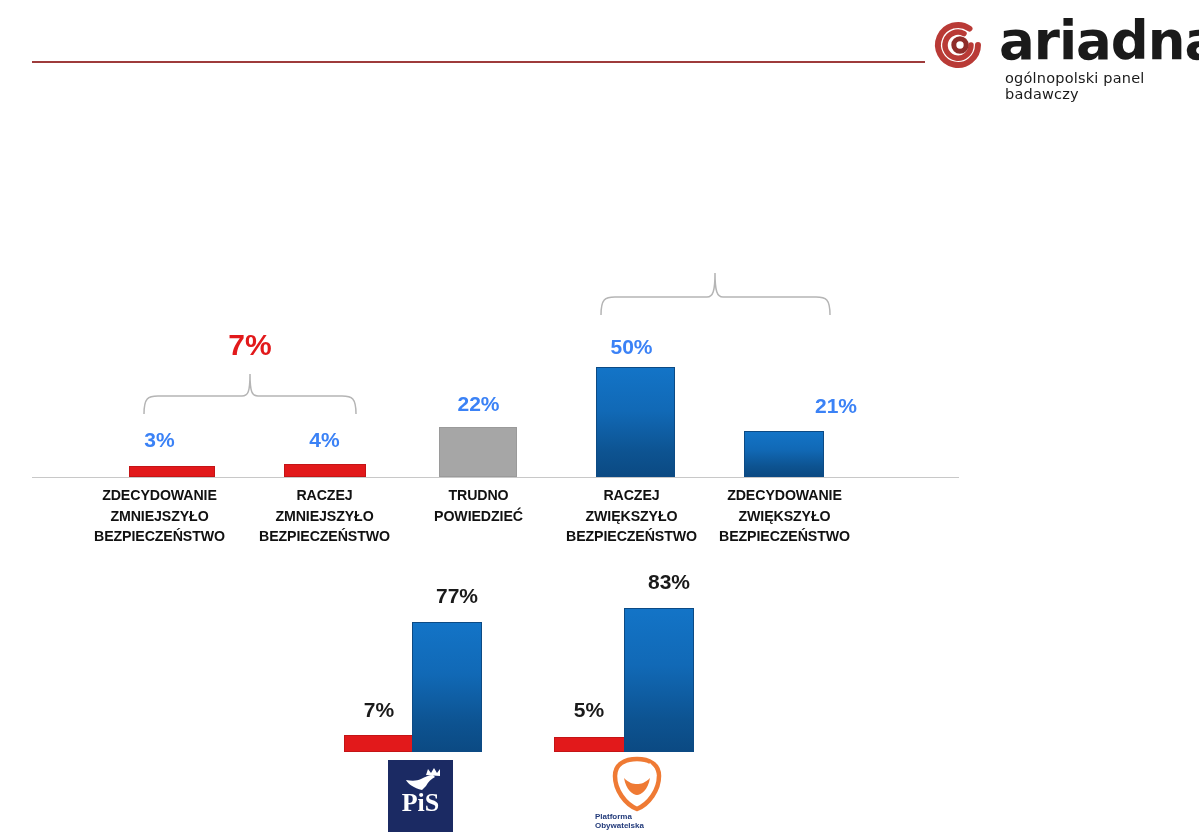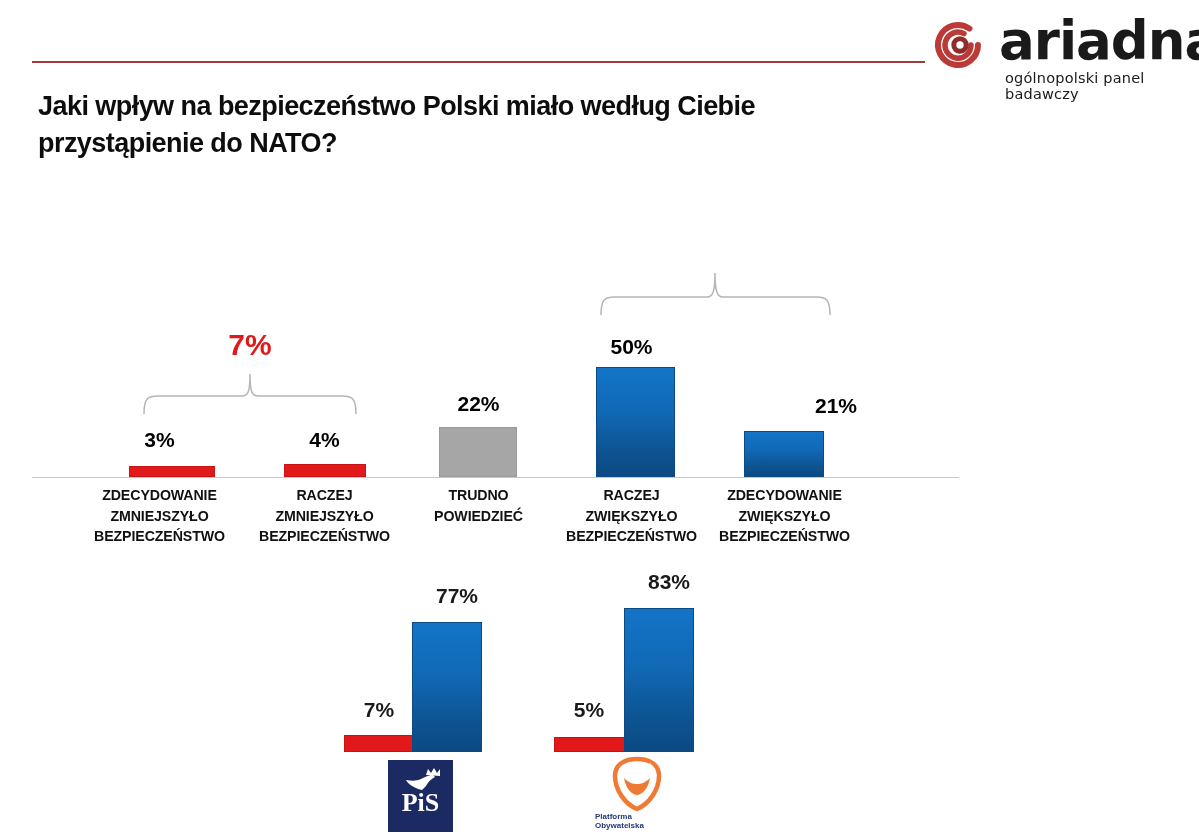--- a/index.html
+++ b/index.html
@@ -48,21 +48,21 @@
   .bar-gray{background:#a6a6a6;border:1px solid #9a9a9a;box-sizing:border-box;}
   .bar-blue{
     background:linear-gradient(180deg,#1374c7 0%,#1169b6 40%,#0d5391 78%,#0b4a83 100%);
     border:1px solid #0e5somewhere;box-sizing:border-box;
   }
   .bar-blue{border:1px solid #0c4a84;}
 
   .main-col{position:absolute;top:0;height:477px;}
   .val-label{
     position:absolute;width:100%;text-align:center;
-    font-size:21px;font-weight:bold;color:#000000;
+    font-size:21px;font-weight:bold;color:#3b82f6;
     font-family:"Liberation Sans","DejaVu Sans",sans-serif;
   }
   .cat-label{
     position:absolute;top:485px;width:100%;text-align:center;
     font-size:14.2px;font-weight:bold;color:#111111;
     line-height:1.45;letter-spacing:-0.1px;
     font-family:"Liberation Sans","DejaVu Sans",sans-serif;
   }
 
   
@@ -117,21 +117,20 @@
       <svg viewBox="0 0 62 58" width="62" height="58" aria-hidden="true">
         <path d="M49 29 A20 20 0 1 1 40.5 12.6" fill="none" stroke="#b93a36" stroke-width="6" stroke-linecap="round"></path>
         <path d="M42 29 A13 13 0 1 1 35 17.6" fill="none" stroke="#b93a36" stroke-width="5.5" stroke-linecap="round"></path>
         <circle cx="31" cy="29" r="6.2" fill="none" stroke="#8f2d2a" stroke-width="5"></circle>
       </svg>
     </div>
     <div id="brand-wordmark">ariadna</div>
     <div id="brand-tagline">ogólnopolski panel badawczy</div>
   </div>
 
-  <div id="page-title">Jaki wpływ na bezpieczeństwo Polski miało według Ciebie przystąpienie do NATO?</div>
 
   <div id="main-chart">
 
     <div id="main-axis"></div>
 
     <div class="group-label" style="left:146px;top:328px;color:#e2191b;">7%</div>
     <div class="bracket" style="left:118px;top:372px;width:216px;height:42px;">
       <svg viewBox="0 0 216 42" width="216" height="42" aria-hidden="true">
         <path d="M2 42 C2 26 6 24 16 24 L100 24 C106 24 108 20 108 2 C108 20 110 24 116 24 L200 24 C210 24 214 26 214 42" fill="none" stroke="#b5b5b5" stroke-width="1.5" stroke-linecap="round"></path>
       </svg>

